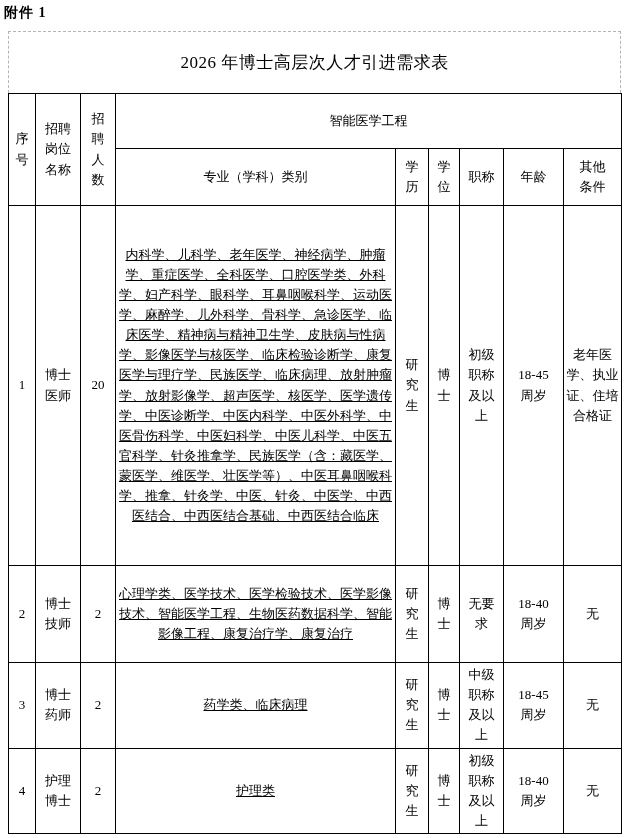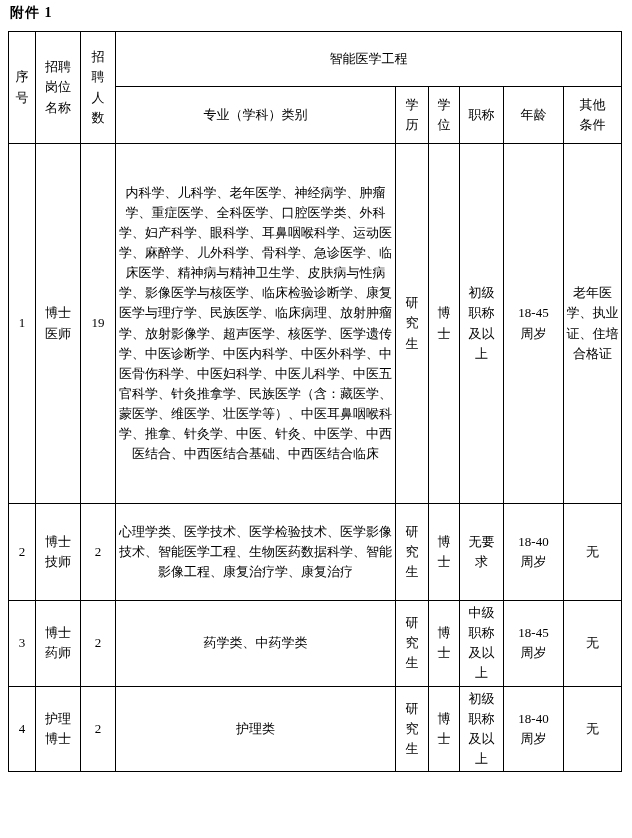--- a/index.html
+++ b/index.html
@@ -7,21 +7,21 @@
     width: 632px;
     height: 838px;
     background: #ffffff;
     color: #000000;
     font-family: "Liberation Serif", "DejaVu Serif", serif;
     position: relative;
     overflow: hidden;
   }
   .attachment-label {
     position: absolute;
-    left: 10px;
+    left: 4px;
     top: 4px;
     font-size: 14px;
     font-weight: bold;
     letter-spacing: 1px;
   }
   .sheet {
     position: absolute;
     left: 8px;
     top: 31px;
     width: 613px;
@@ -55,20 +55,21 @@
     text-align: left;
     white-space: normal;
     padding: 3px 6px;
   }
   td.cell-major {
     text-align: justify;
     white-space: normal;
     padding: 4px 6px;
     line-height: 1.85;
     vertical-align: middle;
+    text-decoration: underline;
   }
   td.cell-other-long {
     text-align: justify;
     white-space: normal;
     padding: 3px 5px;
     line-height: 1.9;
   }
   td.cell-group-header {
     text-align: left;
     vertical-align: middle;
@@ -76,20 +77,21 @@
     padding: 3px 6px;
   }
 </style>
 </head>
 <body>
 
 <div class="attachment-label">附件 1</div>
 
 <div class="sheet">
 
+  <div class="title-block">2026 年博士高层次人才引进需求表</div>
 
   <table class="demand-table">
     <colgroup>
       <col style="width:27px">
       <col style="width:45px">
       <col style="width:35px">
       <col style="width:280px">
       <col style="width:33px">
       <col style="width:31px">
       <col style="width:44px">
@@ -120,21 +122,21 @@
       <td>职称</td>
       <td>年龄</td>
       <td>其他
 条件</td>
     </tr>
 
     <tr style="height:360px">
       <td>1</td>
       <td>博士
 医师</td>
-      <td>19</td>
+      <td>20</td>
       <td class="cell-major">内科学、儿科学、老年医学、神经病学、肿瘤学、重症医学、全科医学、口腔医学类、外科学、妇产科学、眼科学、耳鼻咽喉科学、运动医学、麻醉学、儿外科学、骨科学、急诊医学、临床医学、精神病与精神卫生学、皮肤病与性病学、影像医学与核医学、临床检验诊断学、康复医学与理疗学、民族医学、临床病理、放射肿瘤学、放射影像学、超声医学、核医学、医学遗传学、中医诊断学、中医内科学、中医外科学、中医骨伤科学、中医妇科学、中医儿科学、中医五官科学、针灸推拿学、民族医学（含：藏医学、蒙医学、维医学、壮医学等）、中医耳鼻咽喉科学、推拿、针灸学、中医、针灸、中医学、中西医结合、中西医结合基础、中西医结合临床</td>
       <td>研
 究
 生</td>
       <td>博
 士</td>
       <td>初级
 职称
 及以
 上</td>
@@ -159,21 +161,21 @@
       <td>18-40
 周岁</td>
       <td>无</td>
     </tr>
 
     <tr style="height:85px">
       <td>3</td>
       <td>博士
 药师</td>
       <td>2</td>
-      <td class="cell-major cell-left">药学类、中药学类</td>
+      <td class="cell-major cell-left">药学类、临床病理</td>
       <td>研
 究
 生</td>
       <td>博
 士</td>
       <td>中级
 职称
 及以
 上</td>
       <td>18-45

